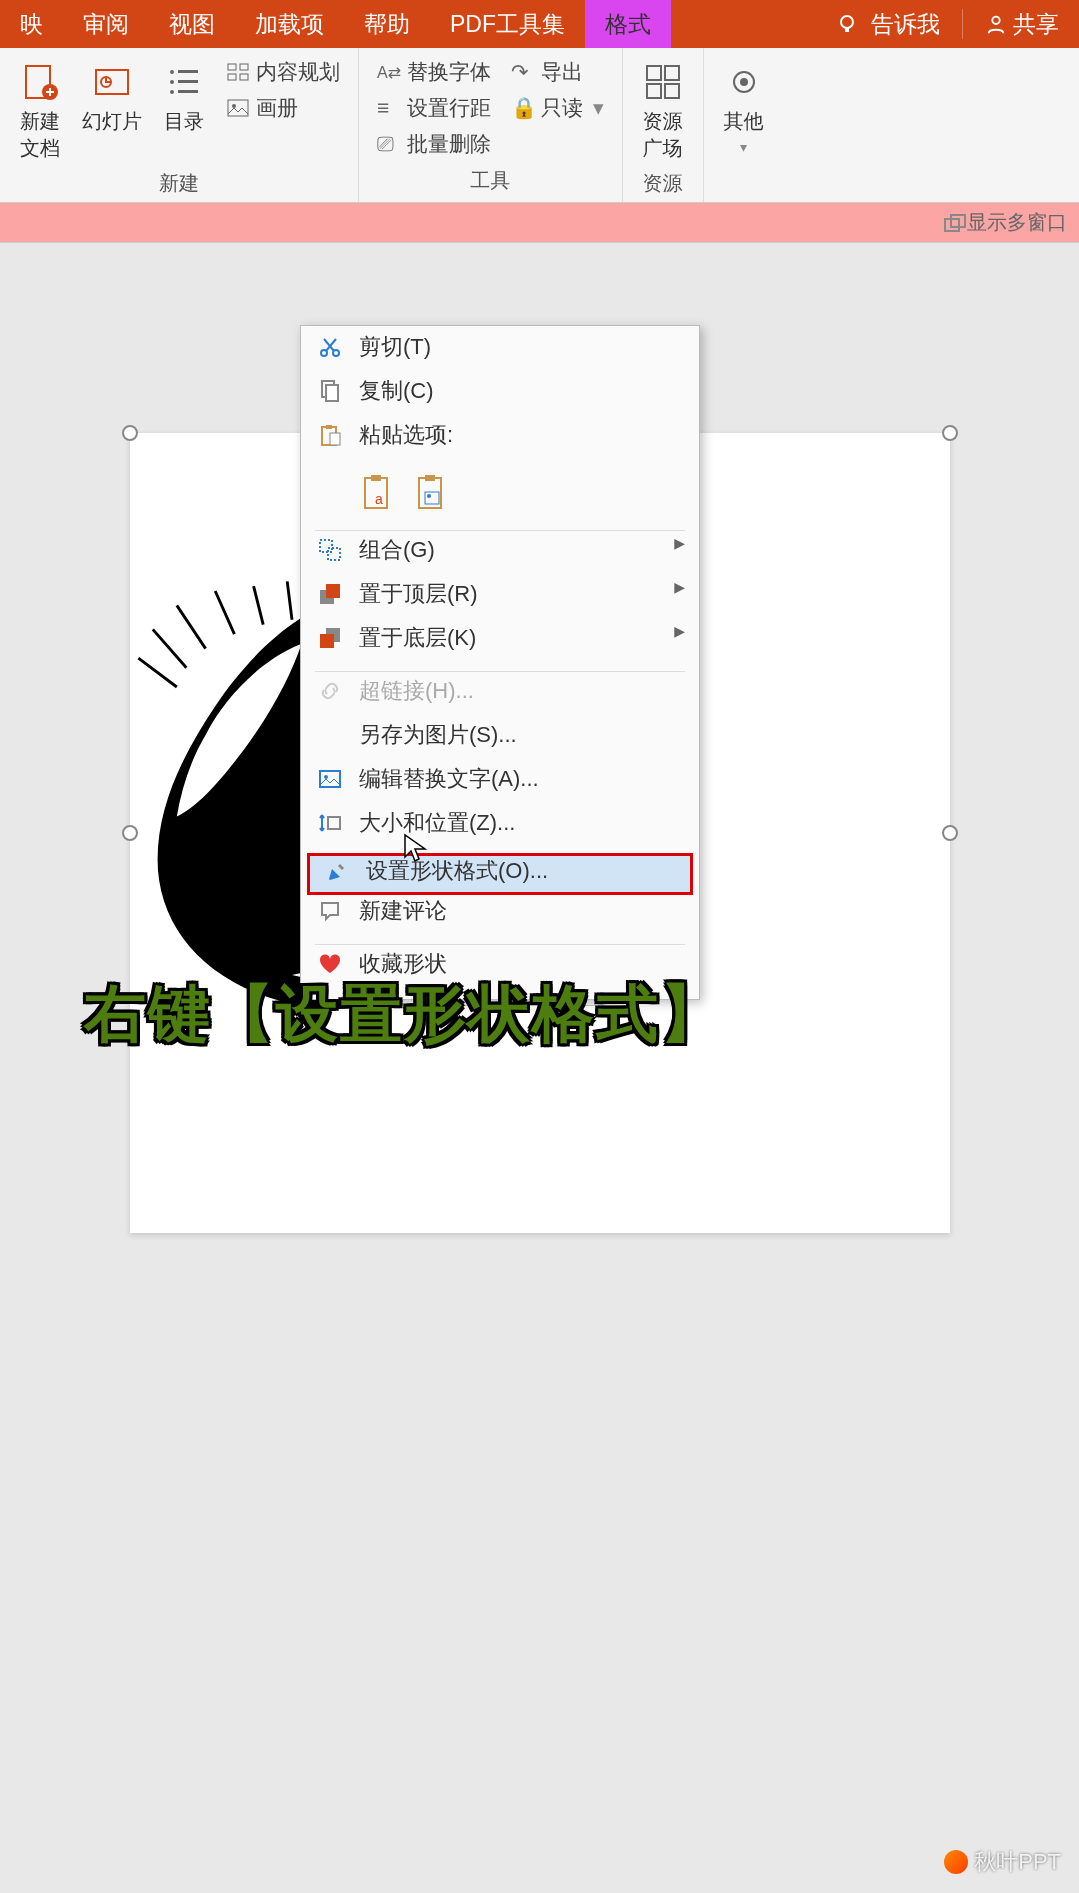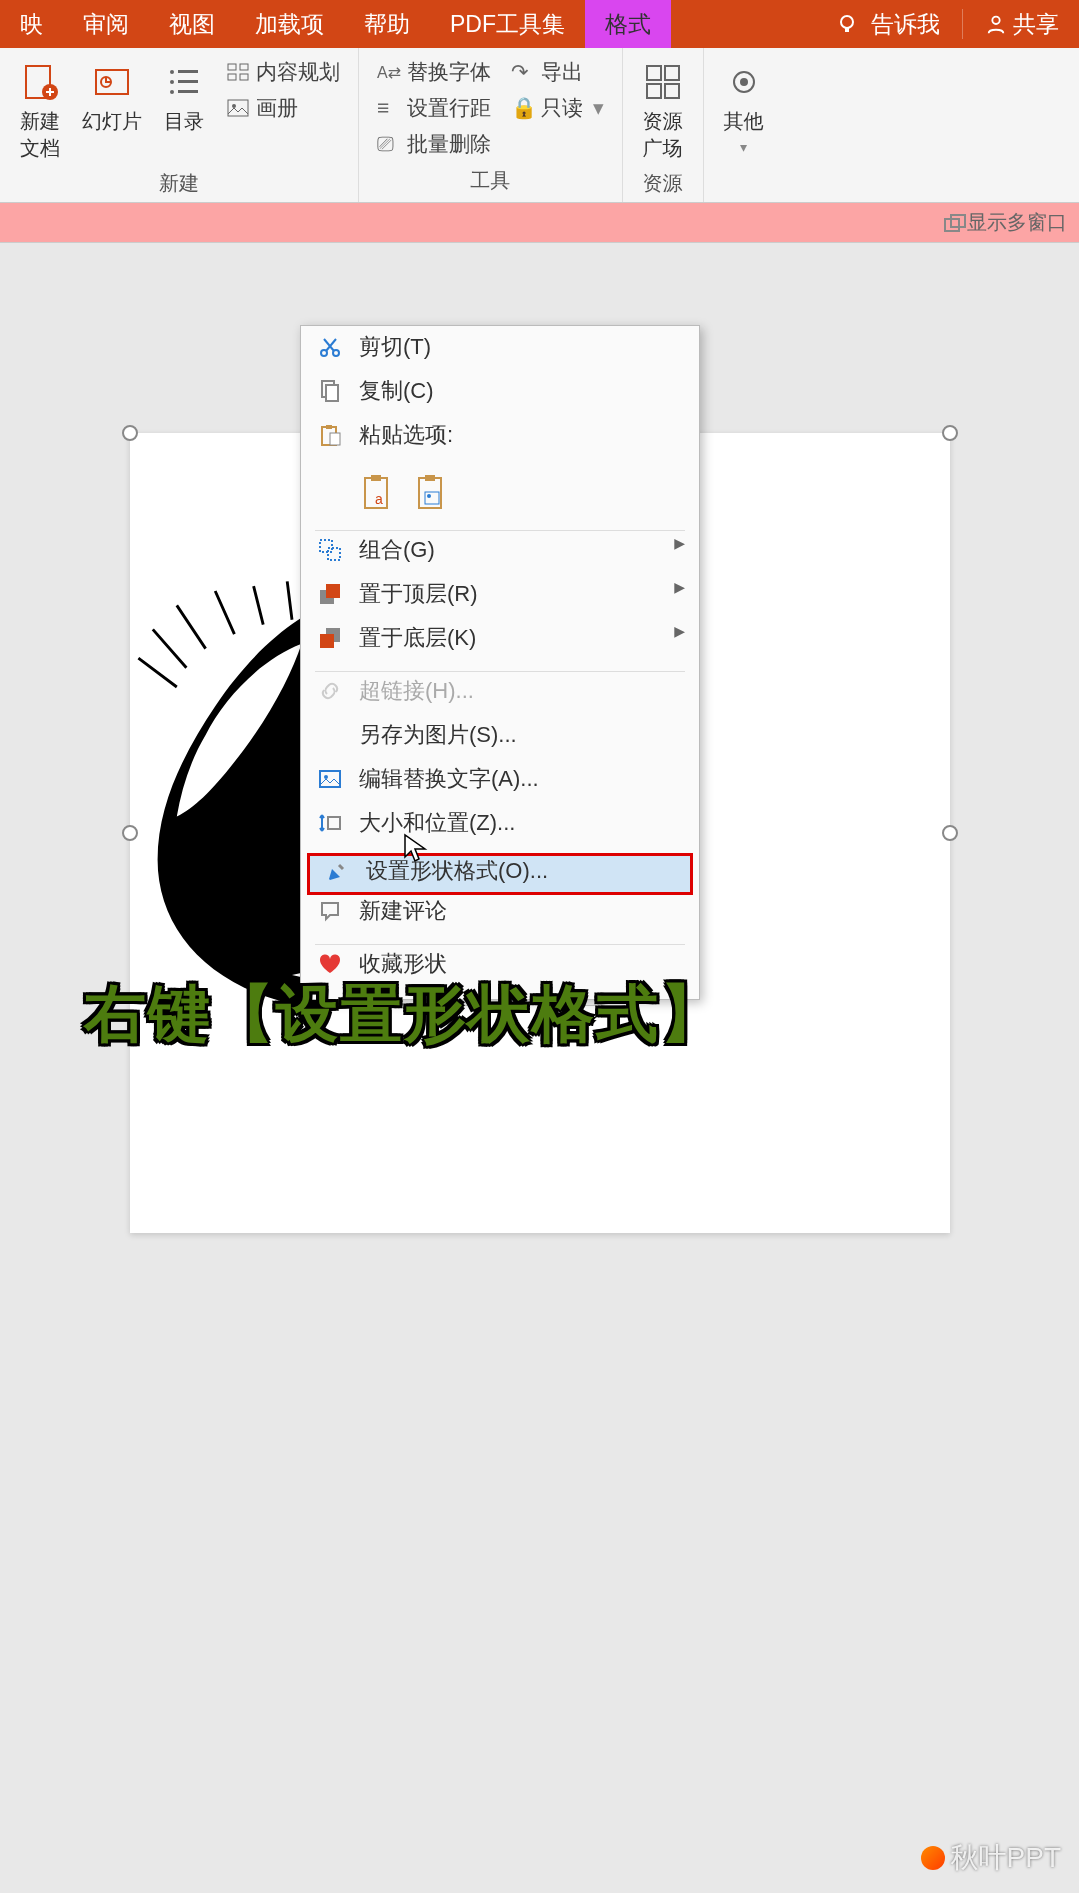--- a/index.html
+++ b/index.html
@@ -46,21 +46,21 @@
 .sec-toolbar { position: absolute; top: 964px; left: 330px; display: flex; gap: 0; background: #f8f8f8; border: 1px solid #ccc; padding: 8px; z-index: 5; }
 .sec-btn { width: 70px; display: flex; flex-direction: column; align-items: center; font-size: 18px; color: #555; gap: 4px; }
 
 
 .cursor-arrow { position: absolute; top: 833px; left: 403px; z-index: 20; font-size: 28px; color: #000; pointer-events: none; }
 
 
 .caption { position: absolute; top: 972px; left: 84px; font-size: 62px; font-weight: 700; color: #4d7c0f; z-index: 15; text-shadow: -3px -3px 0 #000, 3px -3px 0 #000, -3px 3px 0 #000, 3px 3px 0 #000, -3px 0 0 #000, 3px 0 0 #000, 0 -3px 0 #000, 0 3px 0 #000; letter-spacing: 2px; }
 
 
-.watermark { position: absolute; bottom: 16px; right: 18px; font-size: 28px; color: rgba(255,255,255,0.85); z-index: 30; display: flex; align-items: center; gap: 6px; text-shadow: 0 0 3px rgba(0,0,0,0.6); }
+.watermark { position: absolute; bottom: 16px; right: 18px; font-size: 22px; color: rgba(255,255,255,0.85); z-index: 30; display: flex; align-items: center; gap: 6px; text-shadow: 0 0 3px rgba(0,0,0,0.6); }
 .wm-logo { width: 24px; height: 24px; border-radius: 50%; background: linear-gradient(135deg,#ff8a00,#ff3c00); display: inline-block; }
 
 svg { display: block; }
 </style>
 </head>
 <body>
 
 <div class="menu-bar">
   <div class="menu-item">映</div>
   <div class="menu-item">审阅</div>

